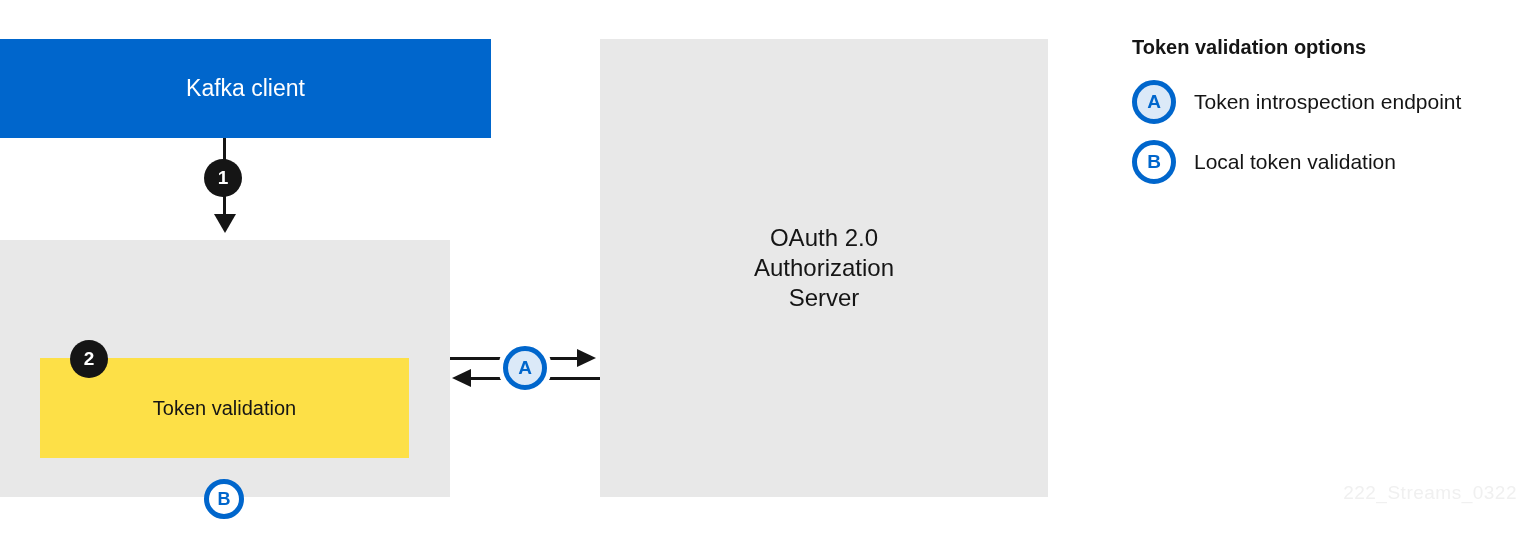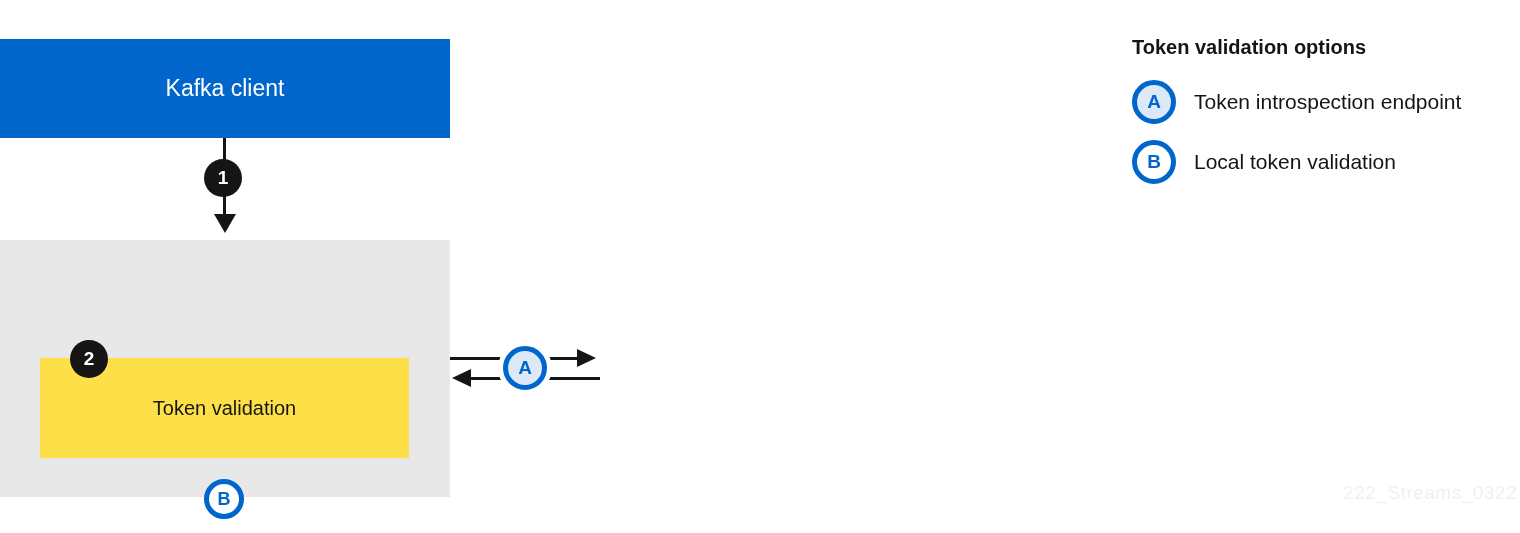--- a/index.html
+++ b/index.html
@@ -16,21 +16,21 @@
   .canvas {
     position:relative;
     width:1520px; height:533px;
     background:#ffffff;
     overflow:hidden;
   }
   .abs { position:absolute; }
 
   
   .client-box {
-    left:0; top:39px; width:450px; height:99px;
+    left:0; top:39px; width:491px; height:99px;
     background:var(--primary-blue);
     display:flex; align-items:center; justify-content:center;
     color:#ffffff; font-size:23px;
   }
   .broker-box {
     left:0; top:240px; width:450px; height:257px;
     background:var(--box-gray);
   }
   .broker-title {
     left:0; top:287px; width:450px;
@@ -152,20 +152,25 @@
   <div class="abs step-badge step-2">2</div>
 
   <div class="abs ring-badge badge-b-flow">B</div>
 
   <div class="abs line hline-top"></div>
   <div class="abs arrowhead-right"></div>
   <div class="abs line hline-bottom"></div>
   <div class="abs arrowhead-left"></div>
   <div class="abs ring-badge badge-a-flow">A</div>
 
+  <div class="abs oauth-box">
+    <div class="oauth-label">OAuth 2.0
+Authorization
+Server</div>
+  </div>
 
   <div class="abs legend-title">Token validation options</div>
   <div class="abs legend-row legend-row-a">
     <span class="ring-badge legend-badge legend-badge-a">A</span>
     <span class="legend-label">Token introspection endpoint</span>
   </div>
   <div class="abs legend-row legend-row-b">
     <span class="ring-badge legend-badge legend-badge-b">B</span>
     <span class="legend-label">Local token validation</span>
   </div>

